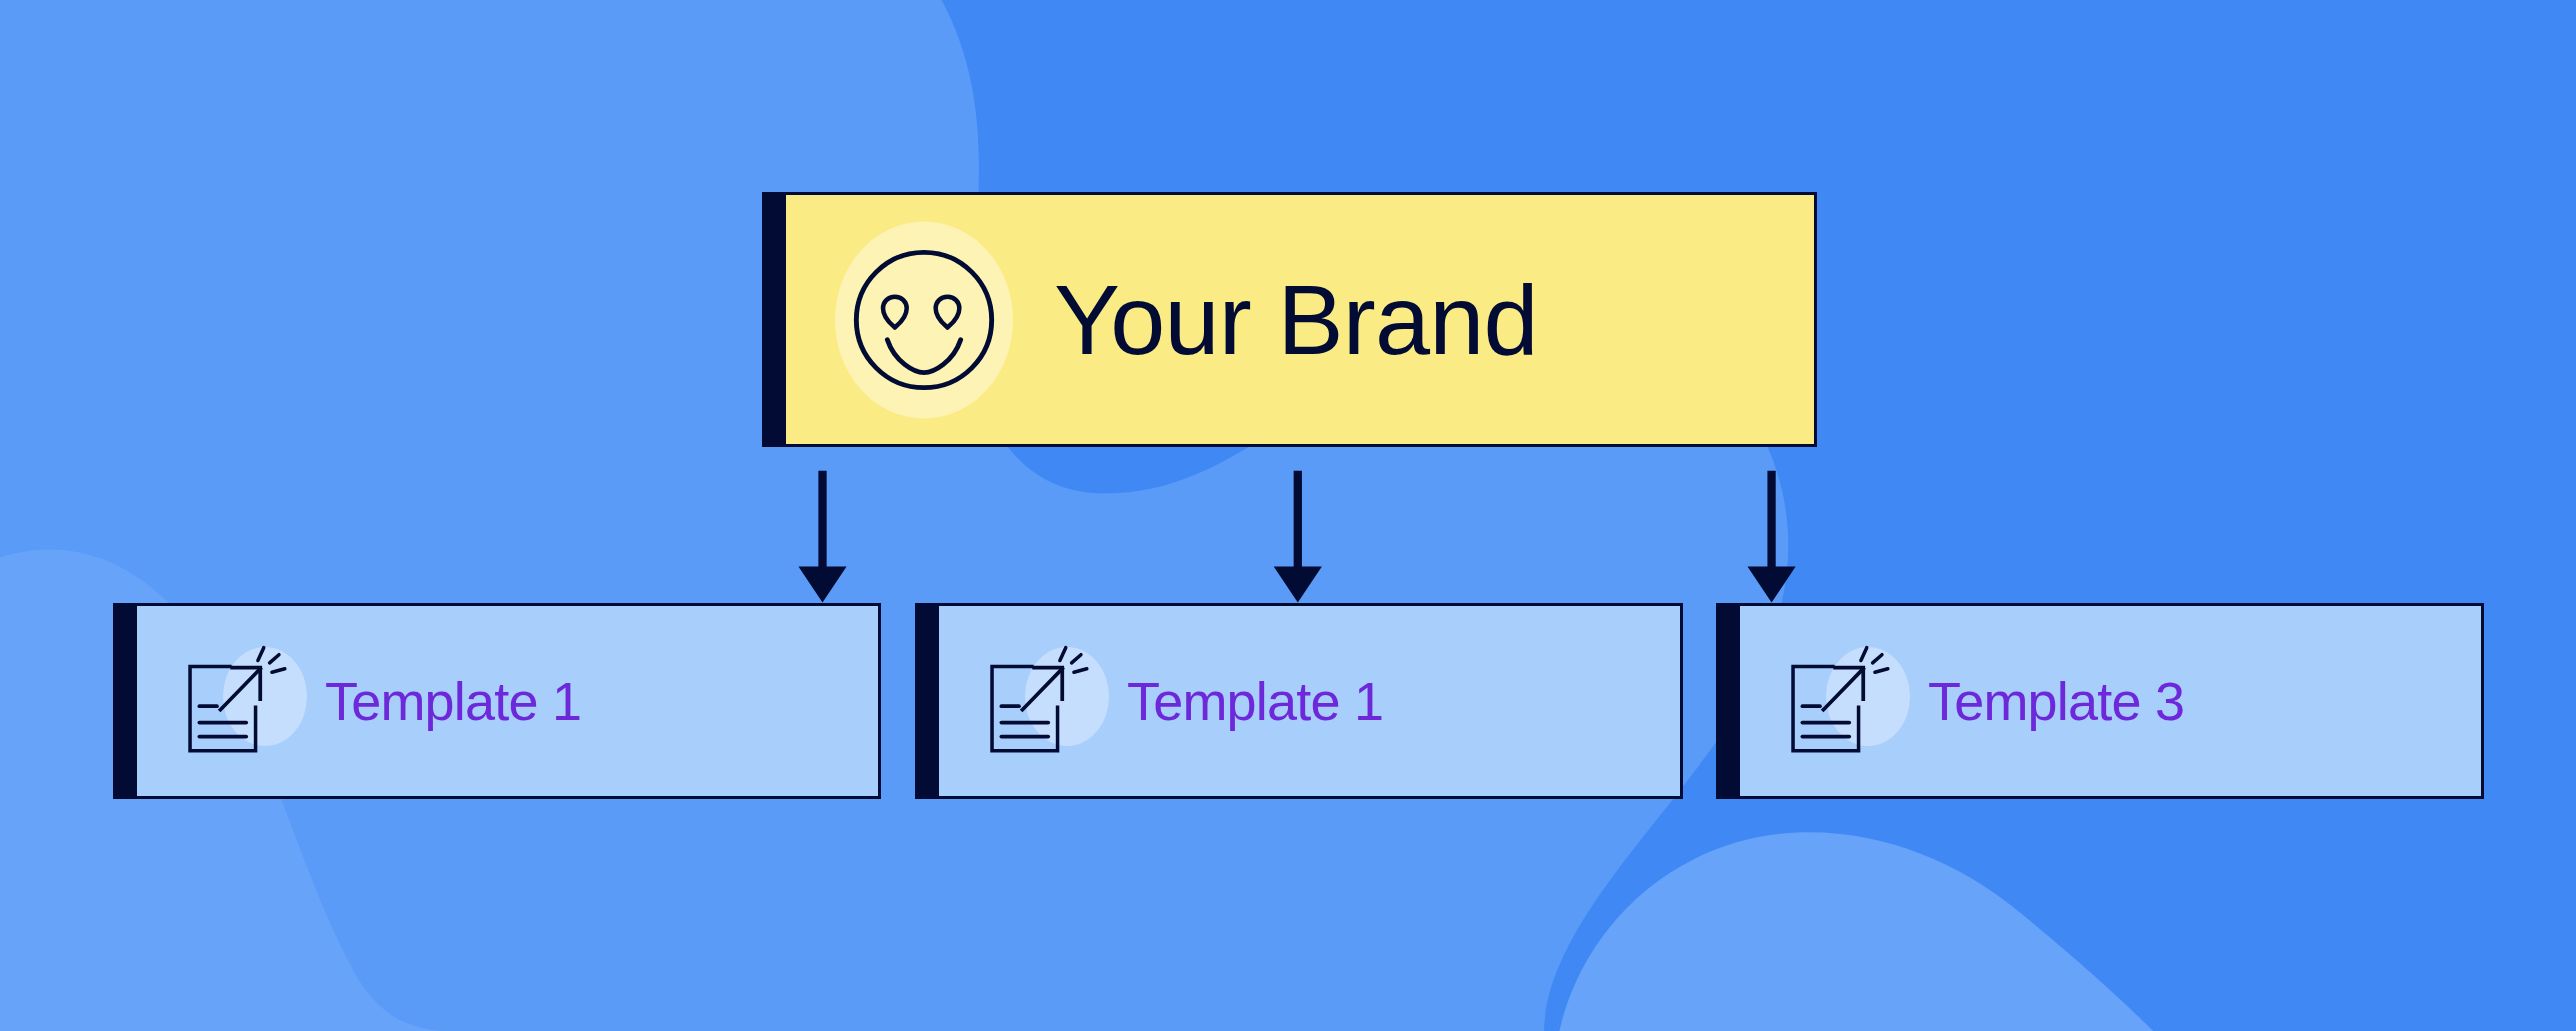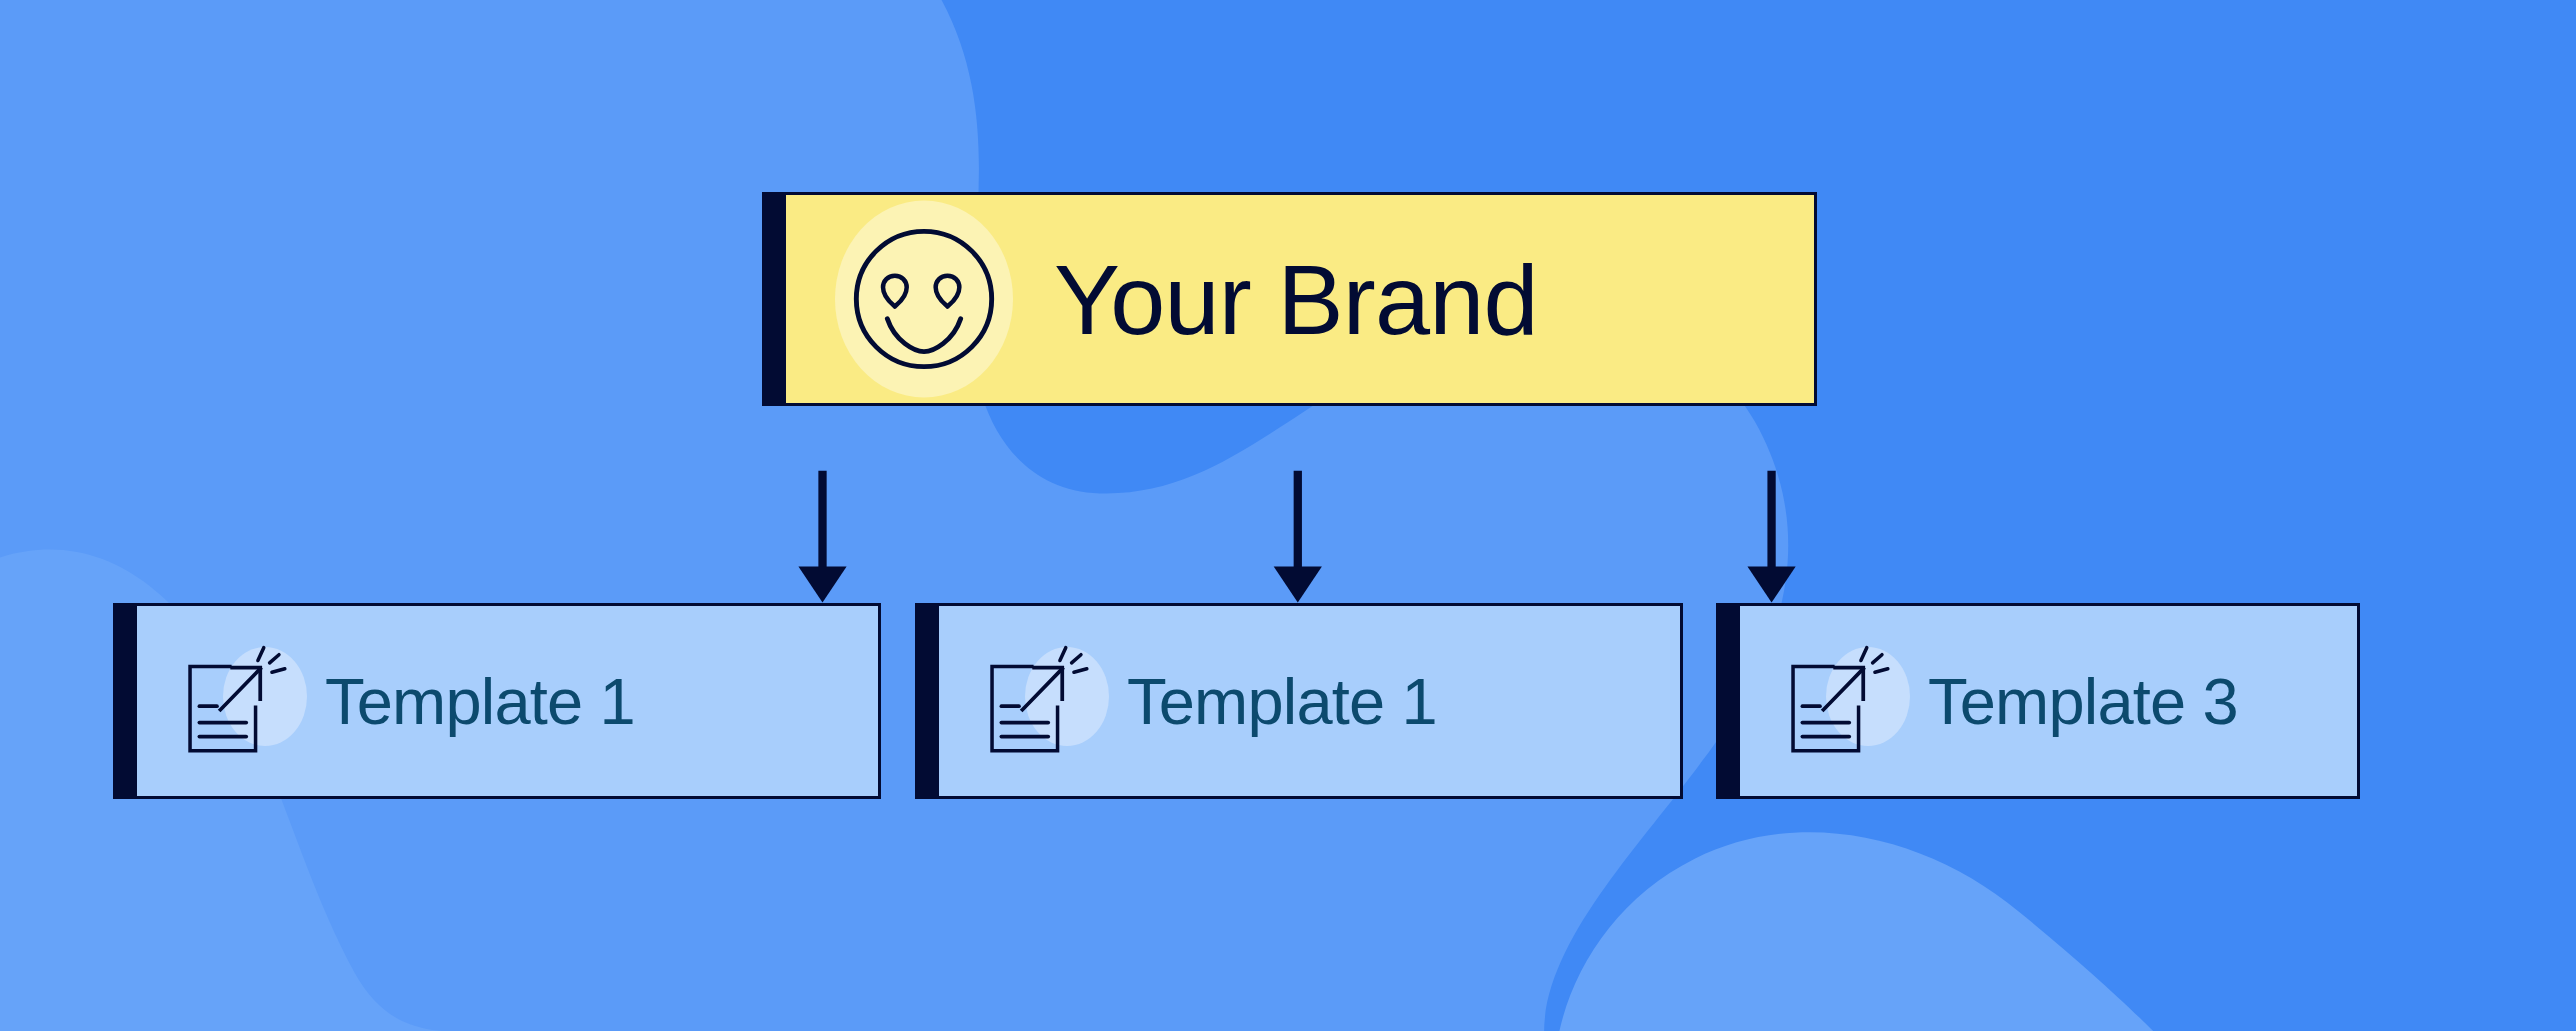--- a/index.html
+++ b/index.html
@@ -50,21 +50,21 @@
     box-sizing: border-box;
     display: flex;
     align-items: center;
   }
 
   
   #brand-node {
     left: 762px;
     top: 192px;
     width: 1055px;
-    height: 214px;
+    height: 255px;
   }
   #brand-node .panel {
     background: #FAEB84;
     padding-left: 44px;
   }
   .brand-icon-wrap {
     position: relative;
     width: 188px;
     height: 188px;
     flex: 0 0 auto;
@@ -101,21 +101,21 @@
   .tpl-node {
     top: 603px;
     height: 196px;
   }
   .tpl-node .panel {
     background: #A8CEFC;
     padding-left: 39px;
   }
   #tpl-node-0 { left: 113px;  width: 768px; }
   #tpl-node-1 { left: 915px; width: 768px; }
-  #tpl-node-2 { left: 1716px; width: 644px; }
+  #tpl-node-2 { left: 1716px; width: 768px; }
 
   .tpl-icon-wrap {
     position: relative;
     width: 117px;
     height: 117px;
     flex: 0 0 auto;
   }
   .tpl-glow {
     position: absolute;
     left: 47px;
@@ -125,23 +125,23 @@
     border-radius: 50%;
     background: #C6DEFD;
   }
   .tpl-icon-svg {
     position: relative;
     width: 117px;
     height: 117px;
     display: block;
   }
   .tpl-label {
-    font-size: 65px;
+    font-size: 54px;
     line-height: 1;
-    color: #0c4a6e;
+    color: #6d28d9;
     letter-spacing: -0.8px;
     margin-left: 32px;
     font-stretch: condensed;
     white-space: nowrap;
   }
 
   
   #connectors {
     position: absolute;
     left: 0;

